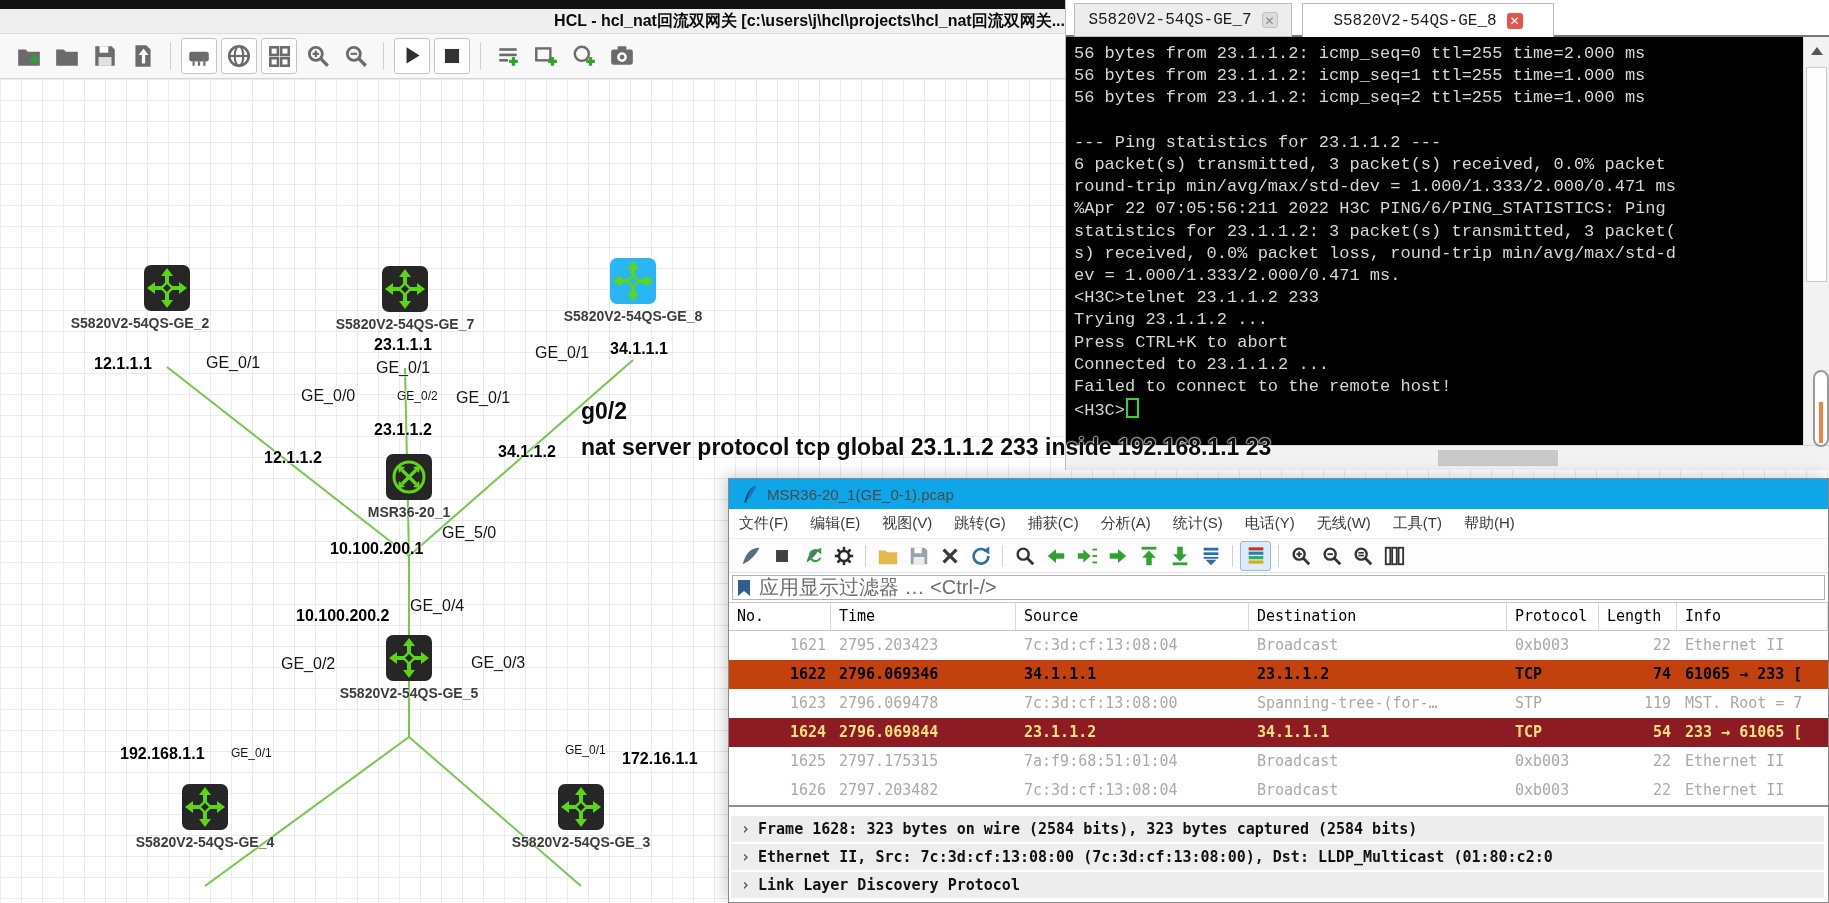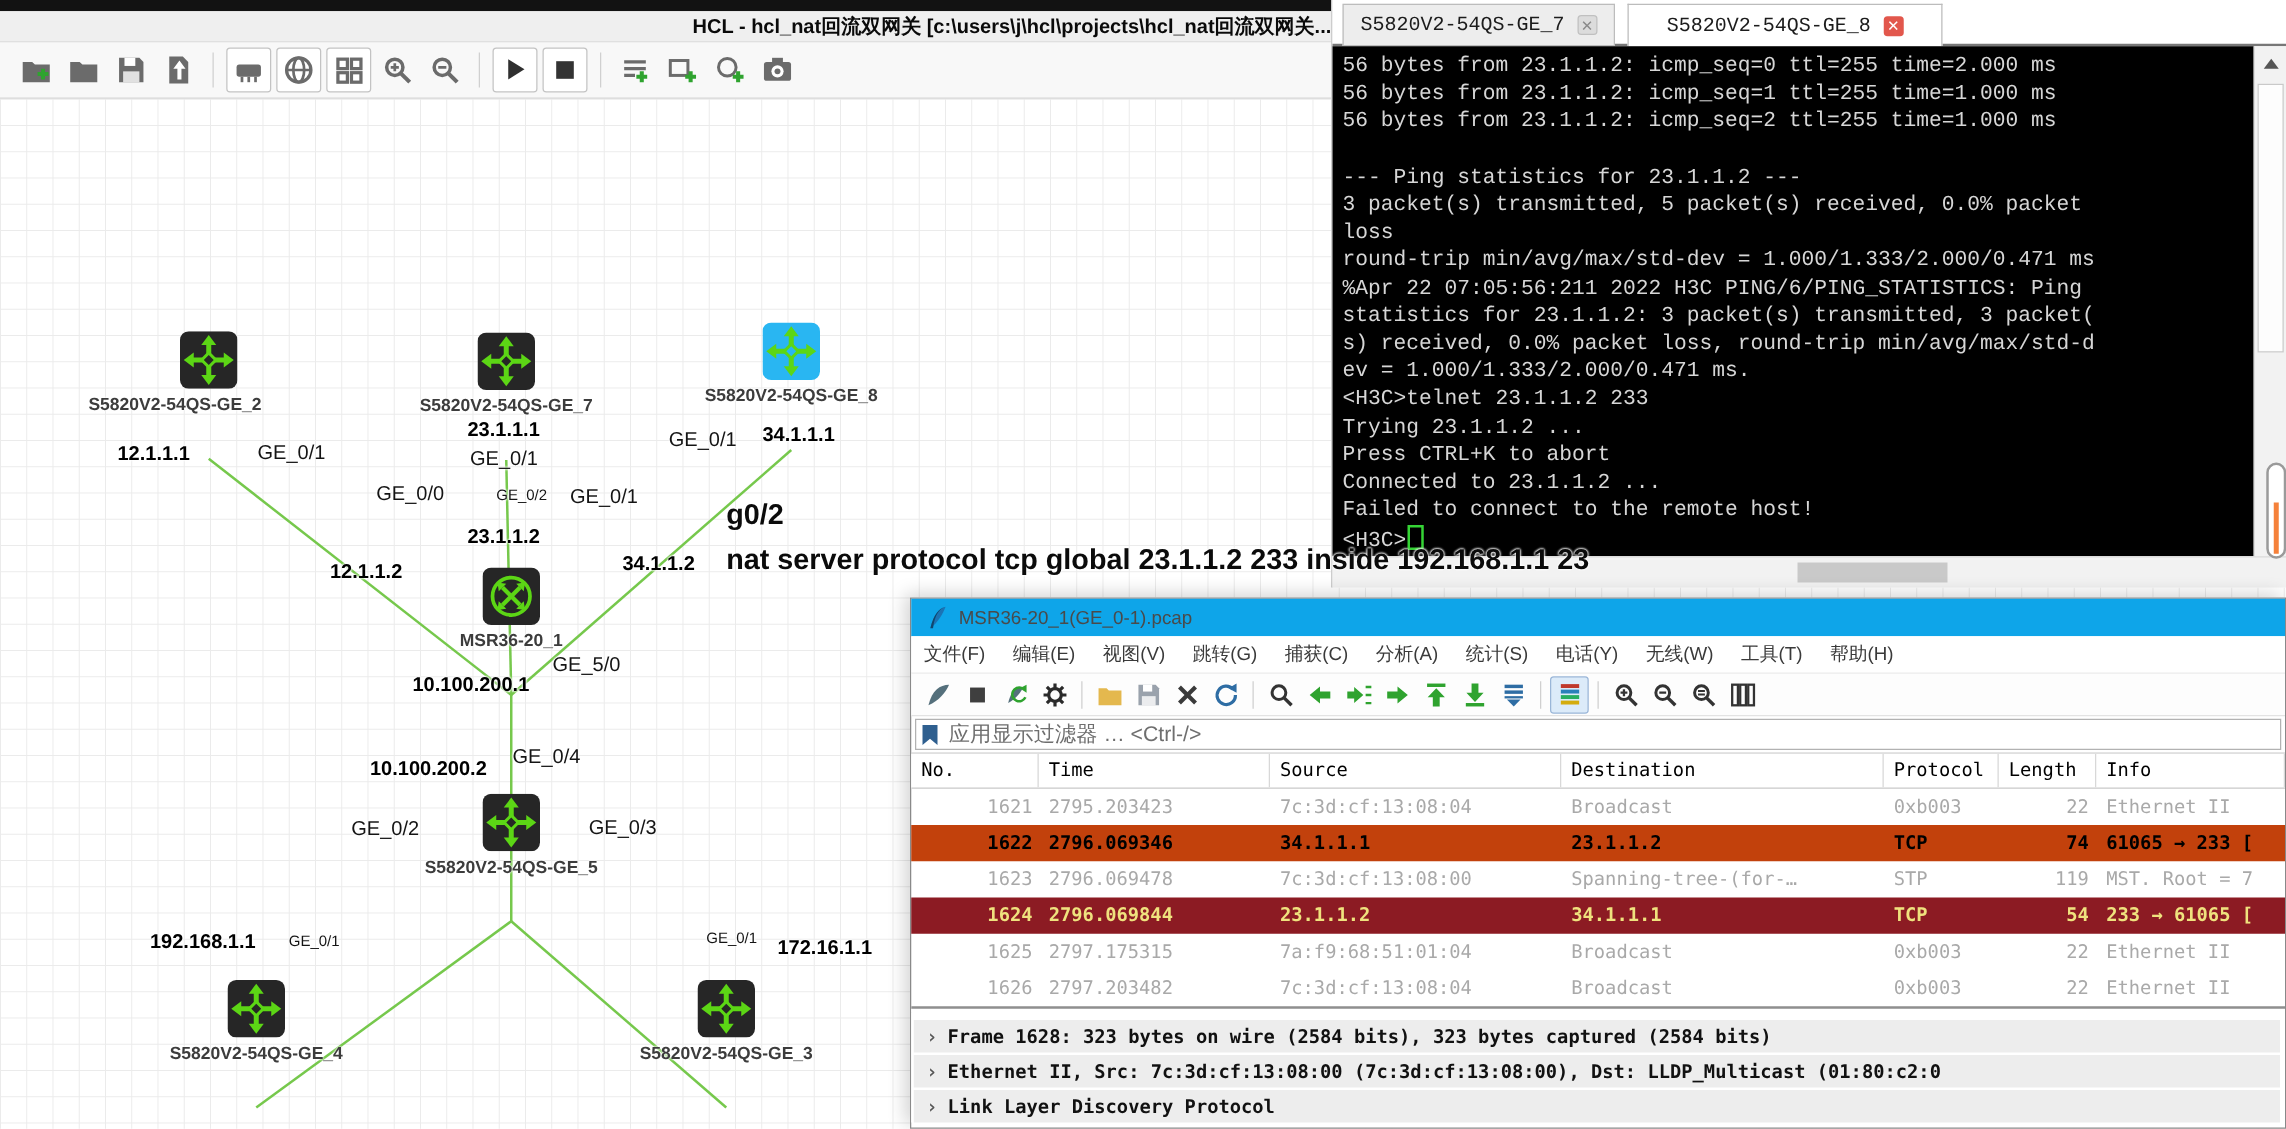--- a/index.html
+++ b/index.html
@@ -64,21 +64,21 @@
   #ws-menubar{height:29px;display:flex;align-items:center;padding-left:10px;background:#fff;}
   .ws-menu{font-size:15px;color:#3a3a3a;margin-right:22px;white-space:nowrap;}
   #ws-toolbar{height:33px;display:flex;align-items:center;padding-left:6px;background:#fdfdfd;border-top:1px solid #ececec;border-bottom:1px solid #e3e3e3;}
   #ws-toolbar .tb-btn{width:29px;height:28px;margin:0 1px;}
   #ws-toolbar .tb-btn svg{width:22px;height:22px;}
   #ws-toolbar .tb-btn.boxed{border:1px solid #9ab6d8;background:#dcebf9;}
   #ws-toolbar .tb-sep{height:22px;margin:0 6px;}
   #ws-filterbar{height:29px;display:flex;align-items:center;padding:2px 3px;box-sizing:border-box;}
   #ws-filter-field{flex:1;height:25px;border:1px solid #b2b2b2;background:#fff;display:flex;align-items:center;padding-left:4px;box-sizing:border-box;}
   #ws-filter-field svg{width:14px;height:18px;margin-right:6px;}
-  #ws-filter-input{border:none;outline:none;flex:1;font-size:17px;color:#737373;background:transparent;font-family:"Liberation Sans",sans-serif;}
+  #ws-filter-input{border:none;outline:none;flex:1;font-size:20px;color:#737373;background:transparent;font-family:"Liberation Sans",sans-serif;}
   #ws-filter-input::placeholder{color:#6e6e6e;opacity:1;}
   #packet-area{position:relative;border-top:1px solid #c9c9c9;}
   .p-row,#packet-header{display:flex;font-family:"DejaVu Sans Mono",monospace;font-size:15px;white-space:nowrap;overflow:hidden;}
   #packet-header{height:27px;line-height:27px;color:#000;background:#fff;border-bottom:1px solid #c9c9c9;}
   #packet-header .cell{border-right:1px solid #d8d8d8;box-sizing:border-box;padding-left:8px;}
   .p-row{height:29px;line-height:29px;color:#a9a9a9;}
   .p-row .cell{box-sizing:border-box;padding-left:8px;}
   .c-no{width:102px;text-align:right;padding-right:5px;padding-left:0 !important;}
   #packet-header .c-no{text-align:left;padding-left:8px !important;}
   .c-time{width:185px;}
@@ -383,22 +383,21 @@
         <span class="tab-close active">✕</span>
       </div>
     </div>
     <div id="term-screen">
       <div id="term-lines">
           <div class="t-line">56 bytes from 23.1.1.2: icmp_seq=0 ttl=255 time=2.000 ms</div>
           <div class="t-line">56 bytes from 23.1.1.2: icmp_seq=1 ttl=255 time=1.000 ms</div>
           <div class="t-line">56 bytes from 23.1.1.2: icmp_seq=2 ttl=255 time=1.000 ms</div>
           <div class="t-line">&nbsp;</div>
           <div class="t-line">--- Ping statistics for 23.1.1.2 ---</div>
-          <div class="t-line">3 packet(s) transmitted, 5 packet(s) received, 0.0% packet</div>
-          <div class="t-line">loss</div>
+          <div class="t-line">6 packet(s) transmitted, 3 packet(s) received, 0.0% packet</div>
           <div class="t-line">round-trip min/avg/max/std-dev = 1.000/1.333/2.000/0.471 ms</div>
           <div class="t-line">%Apr 22 07:05:56:211 2022 H3C PING/6/PING_STATISTICS: Ping</div>
           <div class="t-line">statistics for 23.1.1.2: 3 packet(s) transmitted, 3 packet(</div>
           <div class="t-line">s) received, 0.0% packet loss, round-trip min/avg/max/std-d</div>
           <div class="t-line">ev = 1.000/1.333/2.000/0.471 ms.</div>
           <div class="t-line">&lt;H3C&gt;telnet 23.1.1.2 233</div>
           <div class="t-line">Trying 23.1.1.2 ...</div>
           <div class="t-line">Press CTRL+K to abort</div>
           <div class="t-line">Connected to 23.1.1.2 ...</div>
           <div class="t-line">Failed to connect to the remote host!</div>

